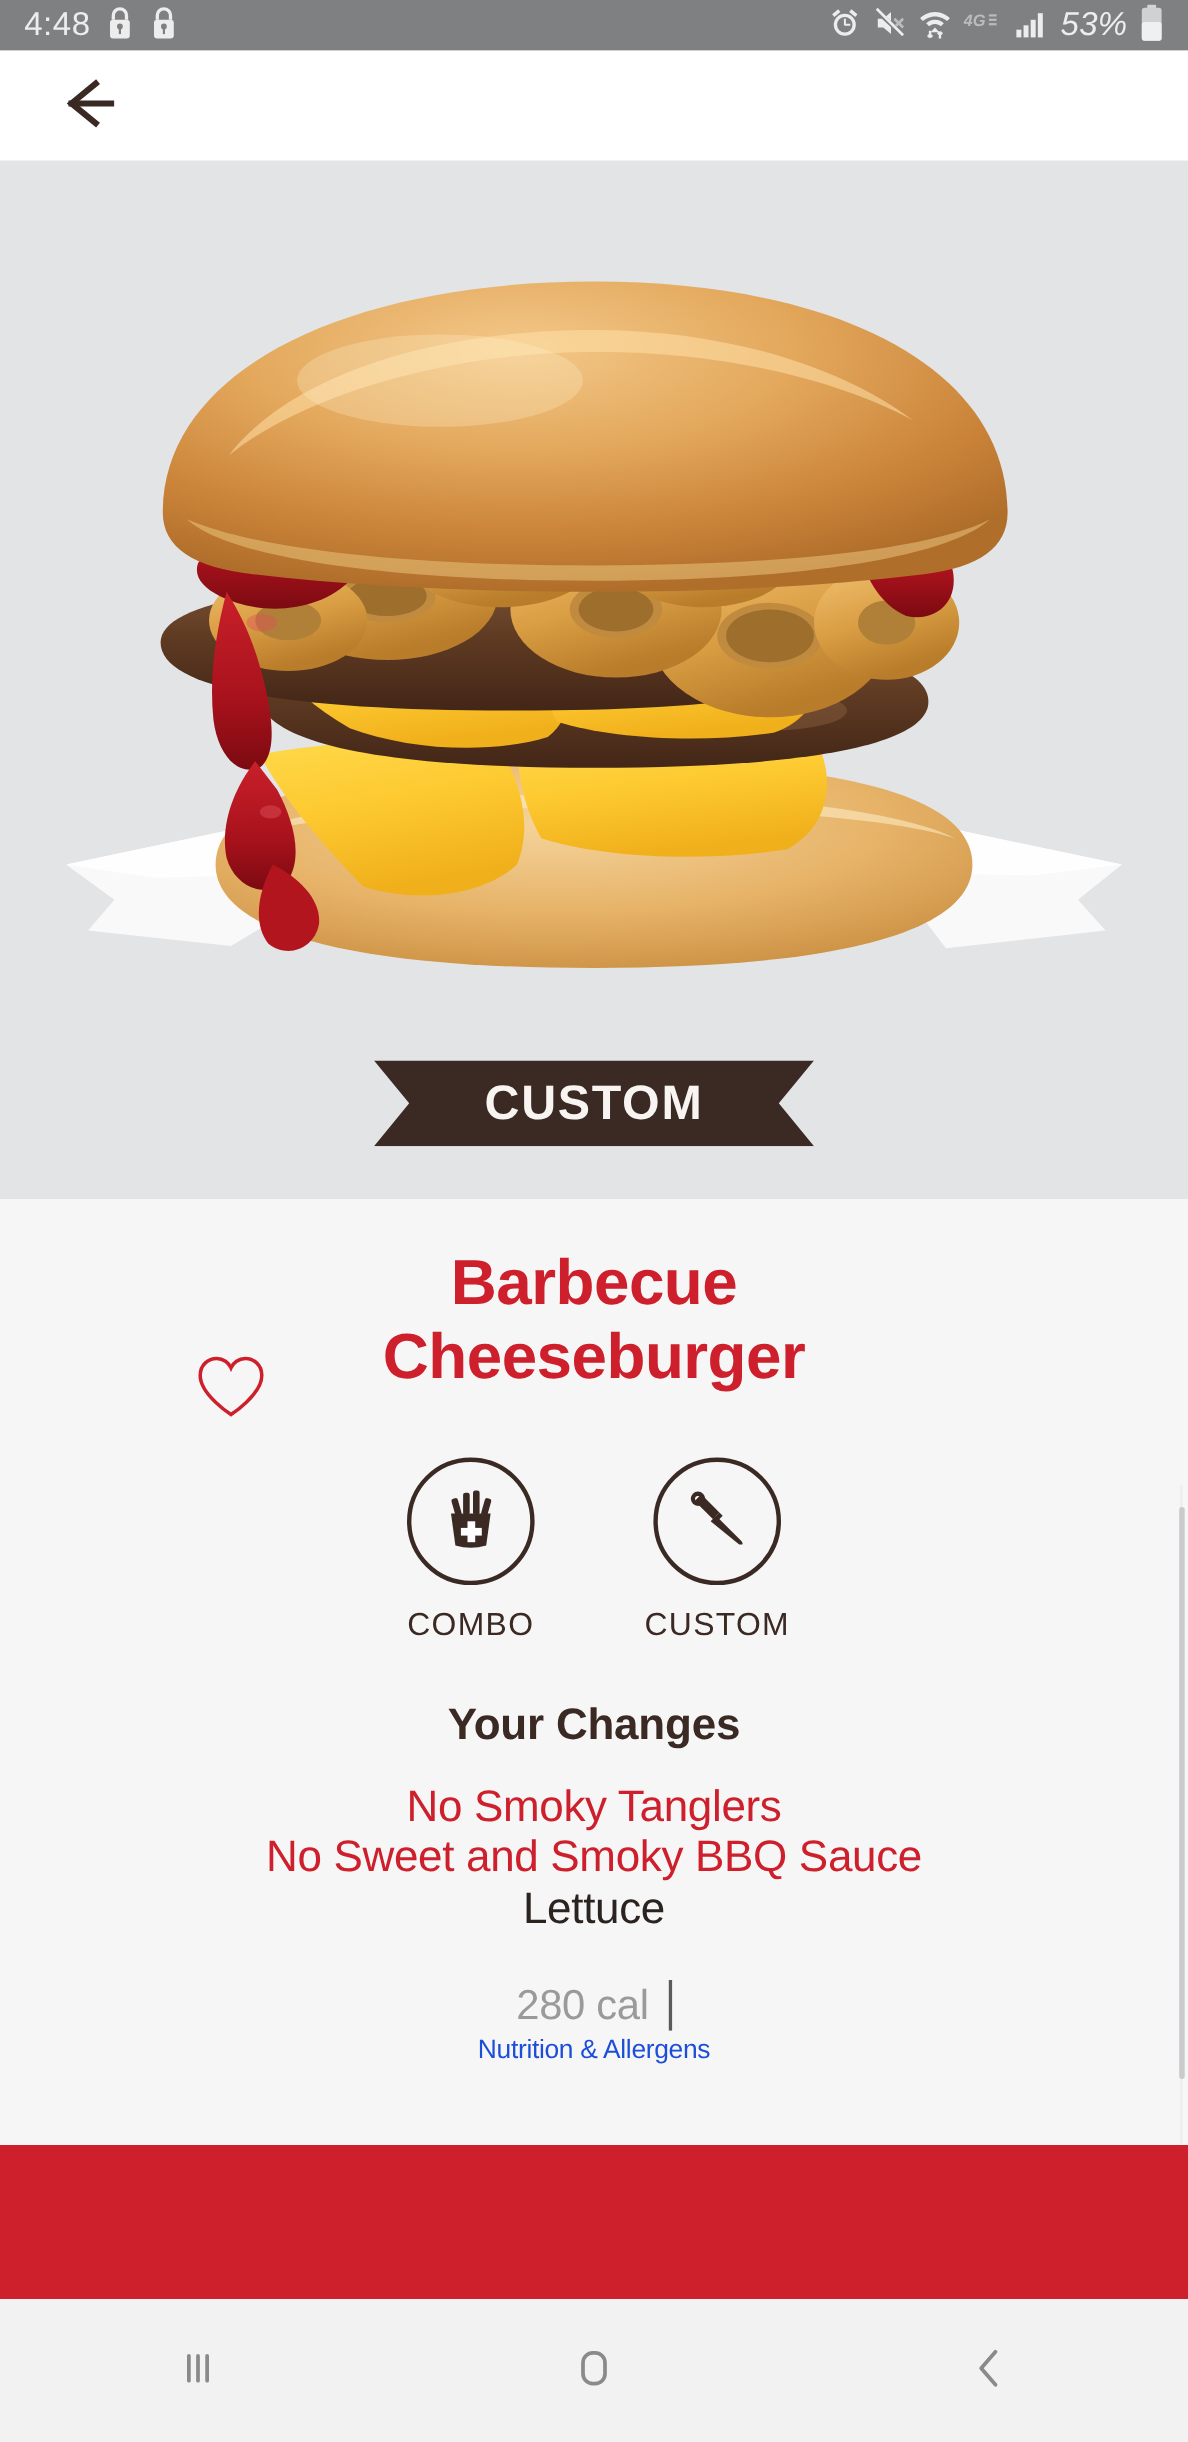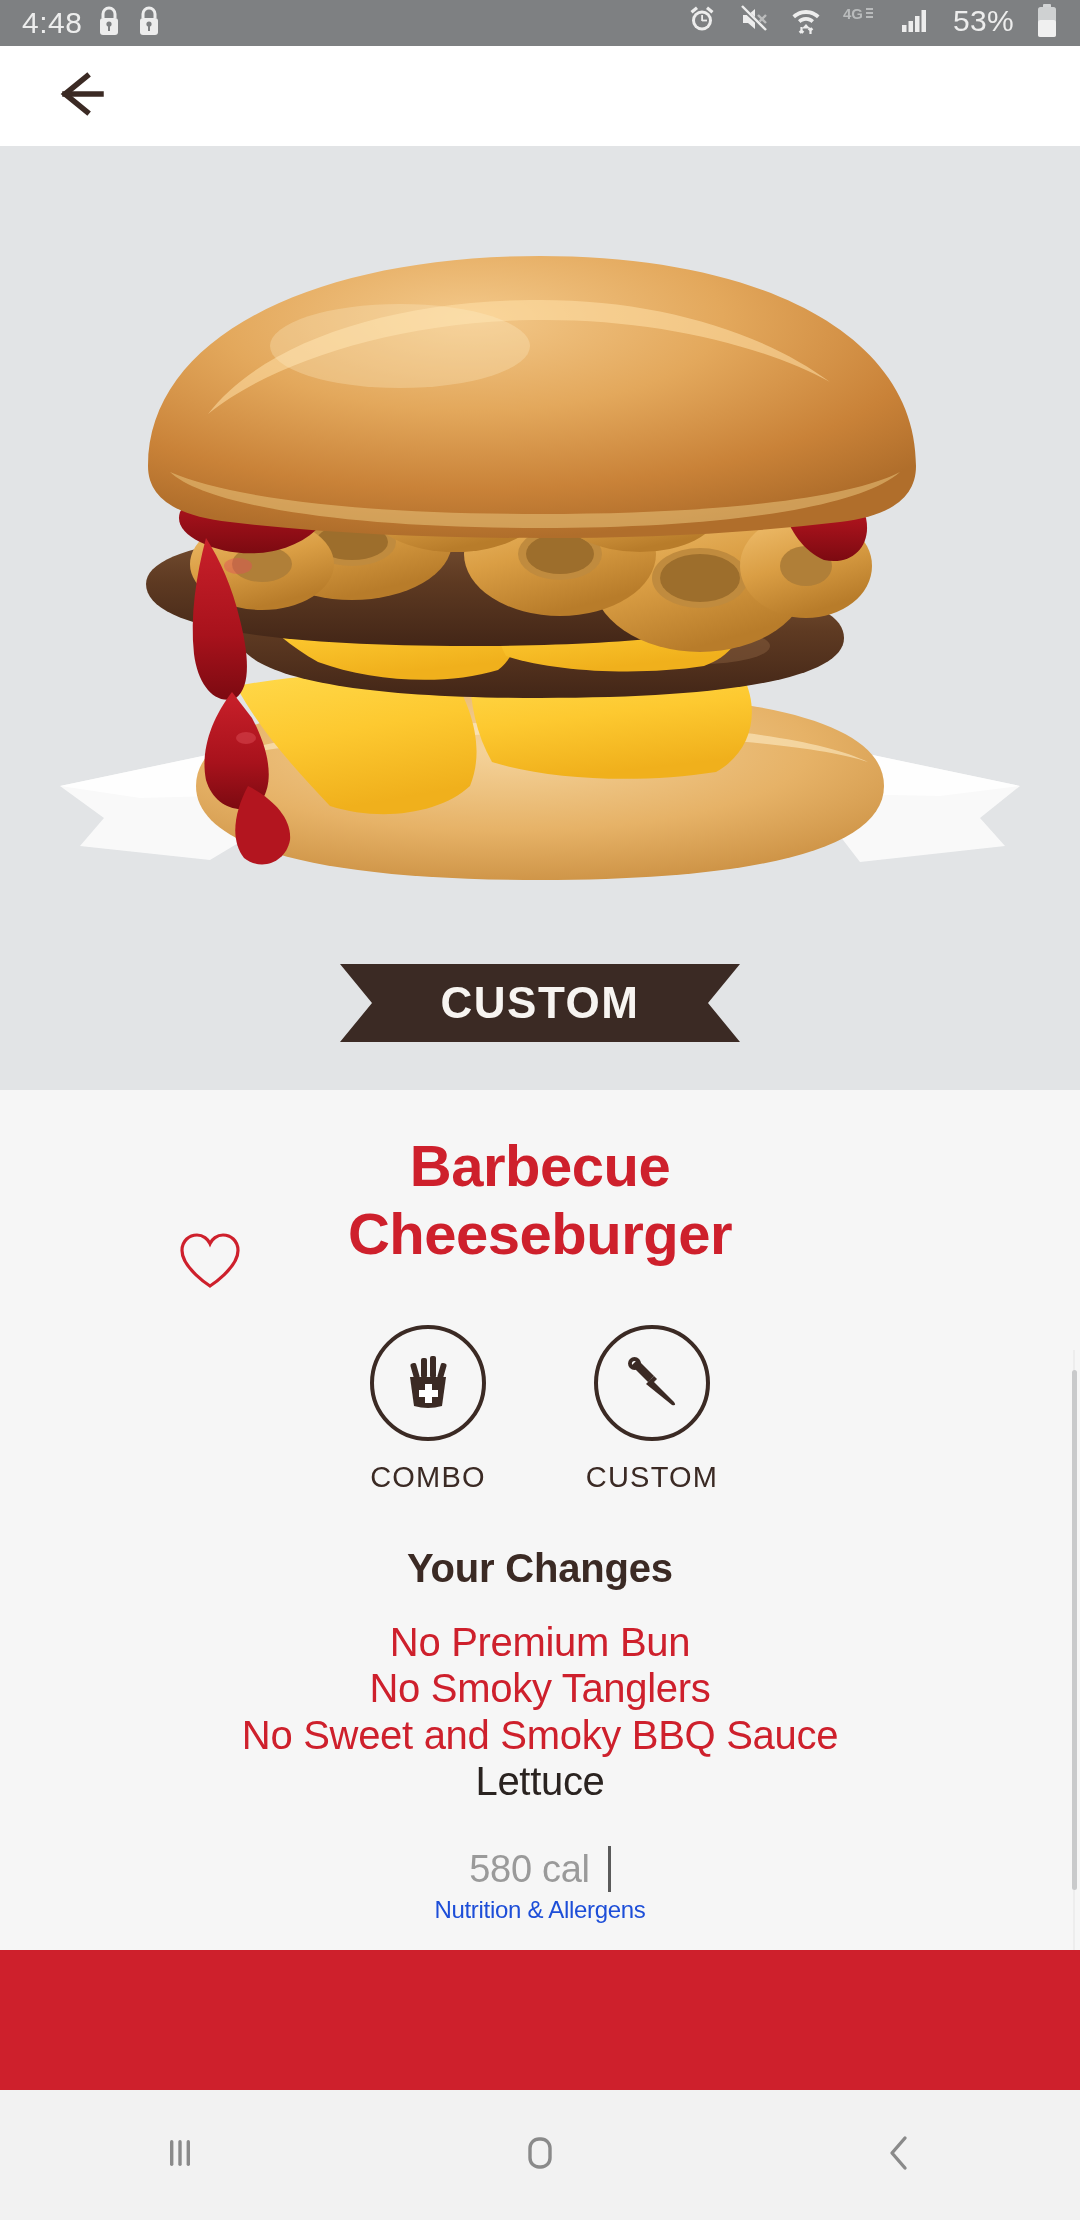--- a/index.html
+++ b/index.html
@@ -12,21 +12,21 @@
   }
 
   
   .statusbar{
     position:absolute; top:0; left:0; width:1080px; height:46px;
     background:#7E8082; display:flex; align-items:center;
     padding:0 22px; color:#EDEDED;
   }
   .sb-left{ display:flex; align-items:center; gap:14px; }
   .sb-time{ font-size:30px; letter-spacing:.5px; font-family:"Liberation Sans",sans-serif; }
-  .sb-right{ margin-left:auto; display:flex; gap:22px; }
+  .sb-right{ margin-left:auto; display:flex; align-items:center; gap:11px;font-style:italic; }
   .sb-batt-txt{ font-size:30px; letter-spacing:.3px; }
   .ic{ display:block; }
 
   
   .appbar{
     position:absolute; top:46px; left:0; width:1080px; height:100px;
     background:#FFFFFF; display:flex; align-items:center; padding-left:46px;
   }
   .backbtn{ width:76px; height:76px; display:flex; align-items:center; justify-content:center; }
 
@@ -370,28 +370,27 @@
           </svg>
         </span>
       </div>
       <div class="action-label">CUSTOM</div>
     </div>
   </div>
 
   <div class="changes-head">Your Changes</div>
 
   <div class="changes-list">
-    <div class="chg removed">No Premium Bun</div>
     <div class="chg removed">No Smoky Tanglers</div>
     <div class="chg removed">No Sweet and Smoky BBQ Sauce</div>
     <div class="chg added">Lettuce</div>
   </div>
 
   <div class="calrow">
-    <span>580 cal</span>
+    <span>280 cal</span>
     <span class="cal-sep"></span>
   </div>
   <div class="nutri">Nutrition &amp; Allergens</div>
 </div>
 
 <div class="scroll-track"></div>
 <div class="scrollbar"></div>
 
 <div class="ctabar"></div>
 

